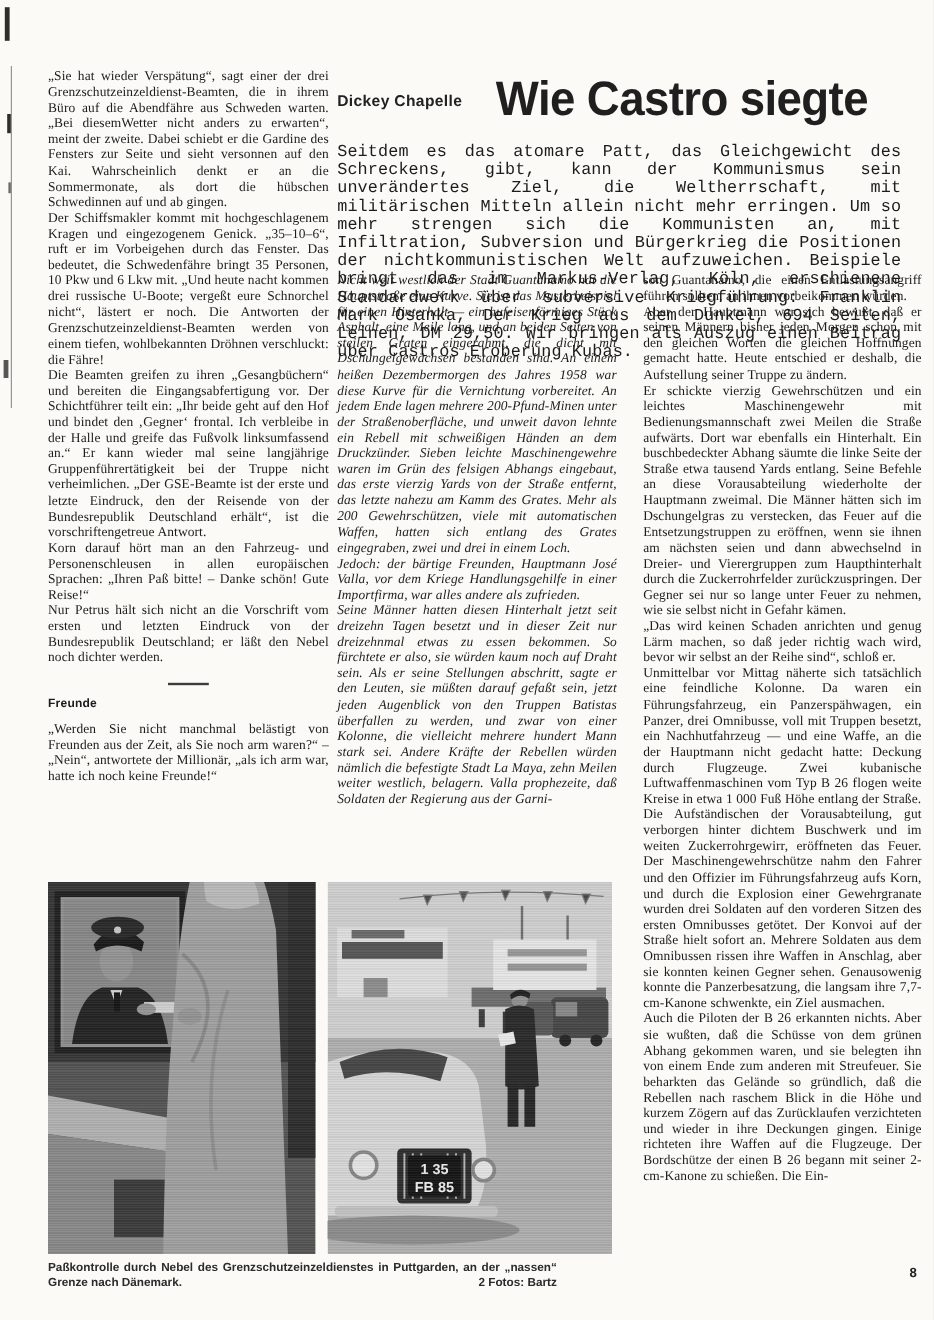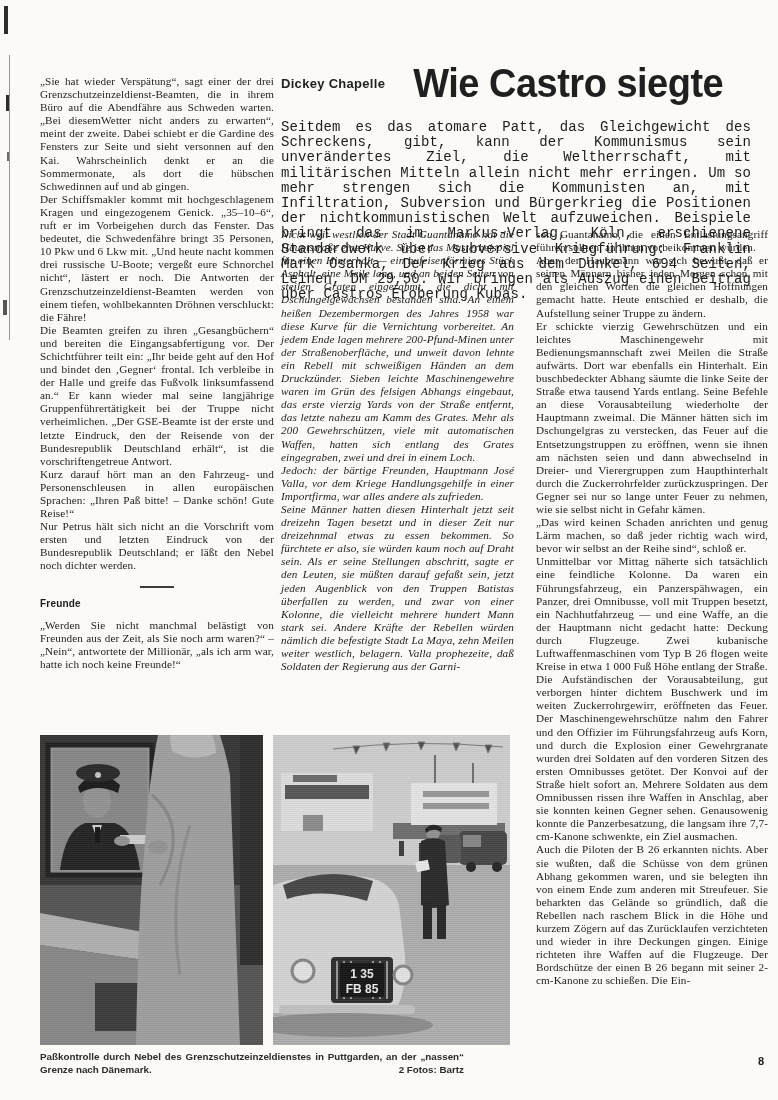--- a/index.html
+++ b/index.html
@@ -4,21 +4,21 @@
 <style>
   html,body{margin:0;padding:0;}
   body{background:#e8e8e6;font-family:"Liberation Serif",serif;}
   .page{position:relative;width:778px;height:1100px;margin:0 auto;background:#fbfaf7;overflow:hidden;color:#1c1c1c;}
   
   .edge-line{position:absolute;background:#6d6b66;}
   .speck{position:absolute;background:#2e2d2a;}
   
   .col{position:absolute;text-align:justify;hyphens:auto;-webkit-hyphens:auto;font-size:11.2px;line-height:13.1px;letter-spacing:.1px;}
   .col p{margin:0;}
-  .col-left{left:40px;top:75px;width:234px;}
+  .col-left{left:40px;top:58px;width:234px;}
   .col-mid{left:281px;top:228px;width:233px;font-style:italic;}
   .col-right{left:496px;top:228px;width:232px;margin-left:40px;}
   .rule{width:34px;border:0;border-top:2px solid #3c3c3c;margin:13px auto 9px auto;}
   .section-head{font-family:"Liberation Sans",sans-serif;font-weight:bold;font-size:10px;margin:0 0 9px 0;text-align:left;letter-spacing:.2px;}
   
   .header{position:absolute;left:281px;top:62px;width:478px;display:flex;align-items:center;}
   .author{font-family:"Liberation Sans",sans-serif;font-weight:bold;font-size:13px;letter-spacing:.3px;color:#222;}
   .title{font-family:"Liberation Sans",sans-serif;font-weight:800;font-size:38px;letter-spacing:-.5px;margin:0 0 0 28px;color:#1f1f1f;transform:scaleY(1.06);}
   .intro{position:absolute;left:281px;top:120px;width:470px;font-size:14px;line-height:15.2px;text-align:justify;hyphens:auto;-webkit-hyphens:auto;letter-spacing:.1px;font-family:Liberation Mono, monospace;}
   
@@ -46,21 +46,21 @@
   <div class="header">
     <span class="author">Dickey Chapelle</span>
     <h1 class="title">Wie Castro siegte</h1>
   </div>
   <div class="intro">Seitdem es das atomare Patt, das Gleichgewicht des Schreckens, gibt, kann der Kommunismus sein unverändertes Ziel, die Weltherrschaft, mit militärischen Mitteln allein nicht mehr erringen. Um so mehr strengen sich die Kommunisten an, mit Infiltration, Subversion und Bürgerkrieg die Positionen der nichtkommunistischen Welt aufzuweichen. Beispiele bringt das im Markus-Verlag, Köln, erschienene Standardwerk über subversive Kriegführung: Franklin Mark Osanka, Der Krieg aus dem Dunkel, 694 Seiten, Leinen, DM 29,50. Wir bringen als Auszug einen Beitrag über Castros Eroberung Kubas.</div>
 
   <div class="col col-left">
     <p>„Sie hat wieder Verspätung“, sagt einer der drei Grenzschutzeinzeldienst-Beamten, die in ihrem Büro auf die Abendfähre aus Schweden warten. „Bei diesemWetter nicht anders zu erwarten“, meint der zweite. Dabei schiebt er die Gardine des Fensters zur Seite und sieht versonnen auf den Kai. Wahrscheinlich denkt er an die Sommermonate, als dort die hübschen Schwedinnen auf und ab gingen.</p>
     <p>Der Schiffsmakler kommt mit hochgeschlagenem Kragen und eingezogenem Genick. „35–10–6“, ruft er im Vorbeigehen durch das Fenster. Das bedeutet, die Schwedenfähre bringt 35 Personen, 10 Pkw und 6 Lkw mit. „Und heute nacht kommen drei russische U-Boote; vergeßt eure Schnorchel nicht“, lästert er noch. Die Antworten der Grenzschutzeinzeldienst-Beamten werden von einem tiefen, wohlbekannten Dröhnen verschluckt: die Fähre!</p>
     <p>Die Beamten greifen zu ihren „Gesangbüchern“ und bereiten die Eingangsabfertigung vor. Der Schichtführer teilt ein: „Ihr beide geht auf den Hof und bindet den ‚Gegner‘ frontal. Ich verbleibe in der Halle und greife das Fußvolk linksumfassend an.“ Er kann wieder mal seine langjährige Gruppenführertätigkeit bei der Truppe nicht verheimlichen. „Der GSE-Beamte ist der erste und letzte Eindruck, den der Reisende von der Bundesrepublik Deutschland erhält“, ist die vorschriftengetreue Antwort.</p>
-    <p>Kurz darauf hört man an den Fahrzeug- und Personenschleusen in allen europäischen Sprachen: „Ihren Paß bitte! – Danke schön! Gute Reise!“</p>
+    <p>Korn darauf hört man an den Fahrzeug- und Personenschleusen in allen europäischen Sprachen: „Ihren Paß bitte! – Danke schön! Gute Reise!“</p>
     <p>Nur Petrus hält sich nicht an die Vorschrift vom ersten und letzten Eindruck von der Bundesrepublik Deutschland; er läßt den Nebel noch dichter werden.</p>
     <hr class="rule">
     <h3 class="section-head">Freunde</h3>
     <p>„Werden Sie nicht manchmal belästigt von Freunden aus der Zeit, als Sie noch arm waren?“ – „Nein“, antwortete der Millionär, „als ich arm war, hatte ich noch keine Freunde!“</p>
   </div>
 
   <div class="col col-mid">
     <p>Nicht weit westlich der Stadt Guantanamo hat die Hauptstraße eine Kurve. Sie ist das Musterbeispiel für einen Hinterhalt — ein hufeisenförmiges Stück Asphalt, eine Meile lang, und an beiden Seiten von steilen Graten eingerahmt, die dicht mit Dschungelgewächsen bestanden sind. An einem heißen Dezembermorgen des Jahres 1958 war diese Kurve für die Vernichtung vorbereitet. An jedem Ende lagen mehrere 200-Pfund-Minen unter der Straßenoberfläche, und unweit davon lehnte ein Rebell mit schweißigen Händen an dem Druckzünder. Sieben leichte Maschinengewehre waren im Grün des felsigen Abhangs eingebaut, das erste vierzig Yards von der Straße entfernt, das letzte nahezu am Kamm des Grates. Mehr als 200 Gewehrschützen, viele mit automatischen Waffen, hatten sich entlang des Grates eingegraben, zwei und drei in einem Loch.</p>
     <p>Jedoch: der bärtige Freunden, Hauptmann José Valla, vor dem Kriege Handlungsgehilfe in einer Importfirma, war alles andere als zufrieden.</p>
     <p>Seine Männer hatten diesen Hinterhalt jetzt seit dreizehn Tagen besetzt und in dieser Zeit nur dreizehnmal etwas zu essen bekommen. So fürchtete er also, sie würden kaum noch auf Draht sein. Als er seine Stellungen abschritt, sagte er den Leuten, sie müßten darauf gefaßt sein, jetzt jeden Augenblick von den Truppen Batistas überfallen zu werden, und zwar von einer Kolonne, die vielleicht mehrere hundert Mann stark sei. Andere Kräfte der Rebellen würden nämlich die befestigte Stadt La Maya, zehn Meilen weiter westlich, belagern. Valla prophezeite, daß Soldaten der Regierung aus der Garni-</p>

